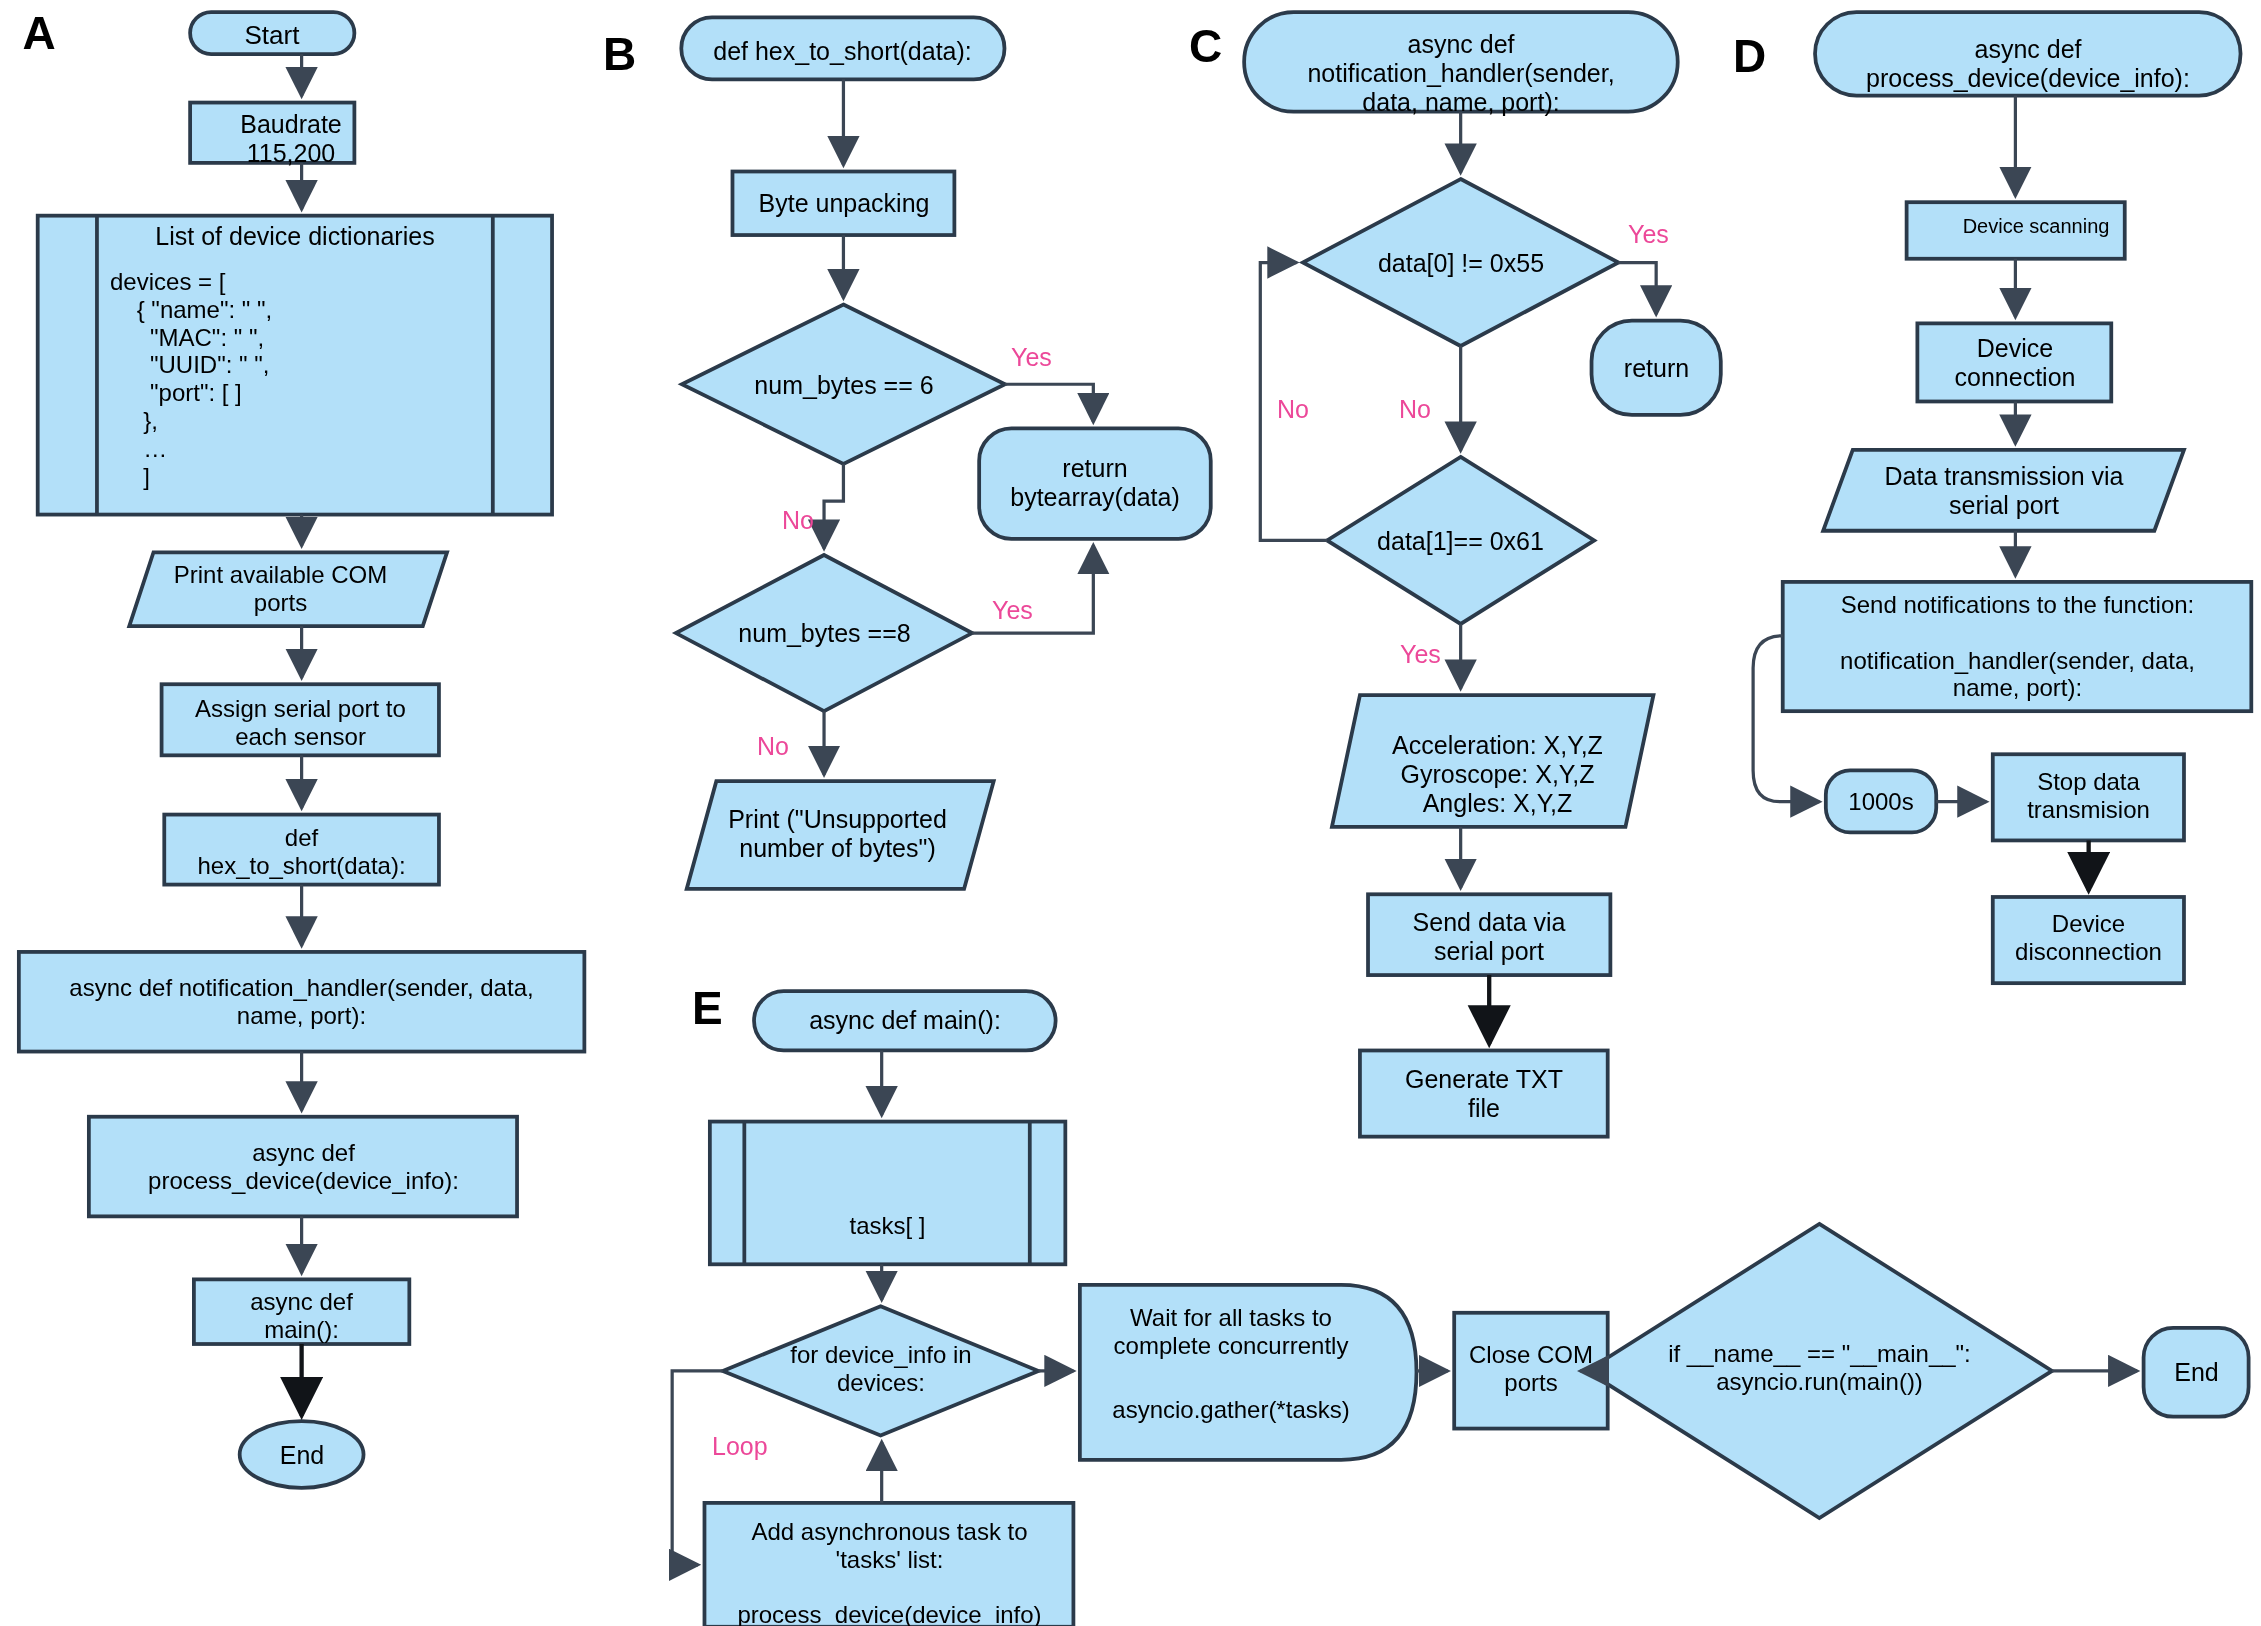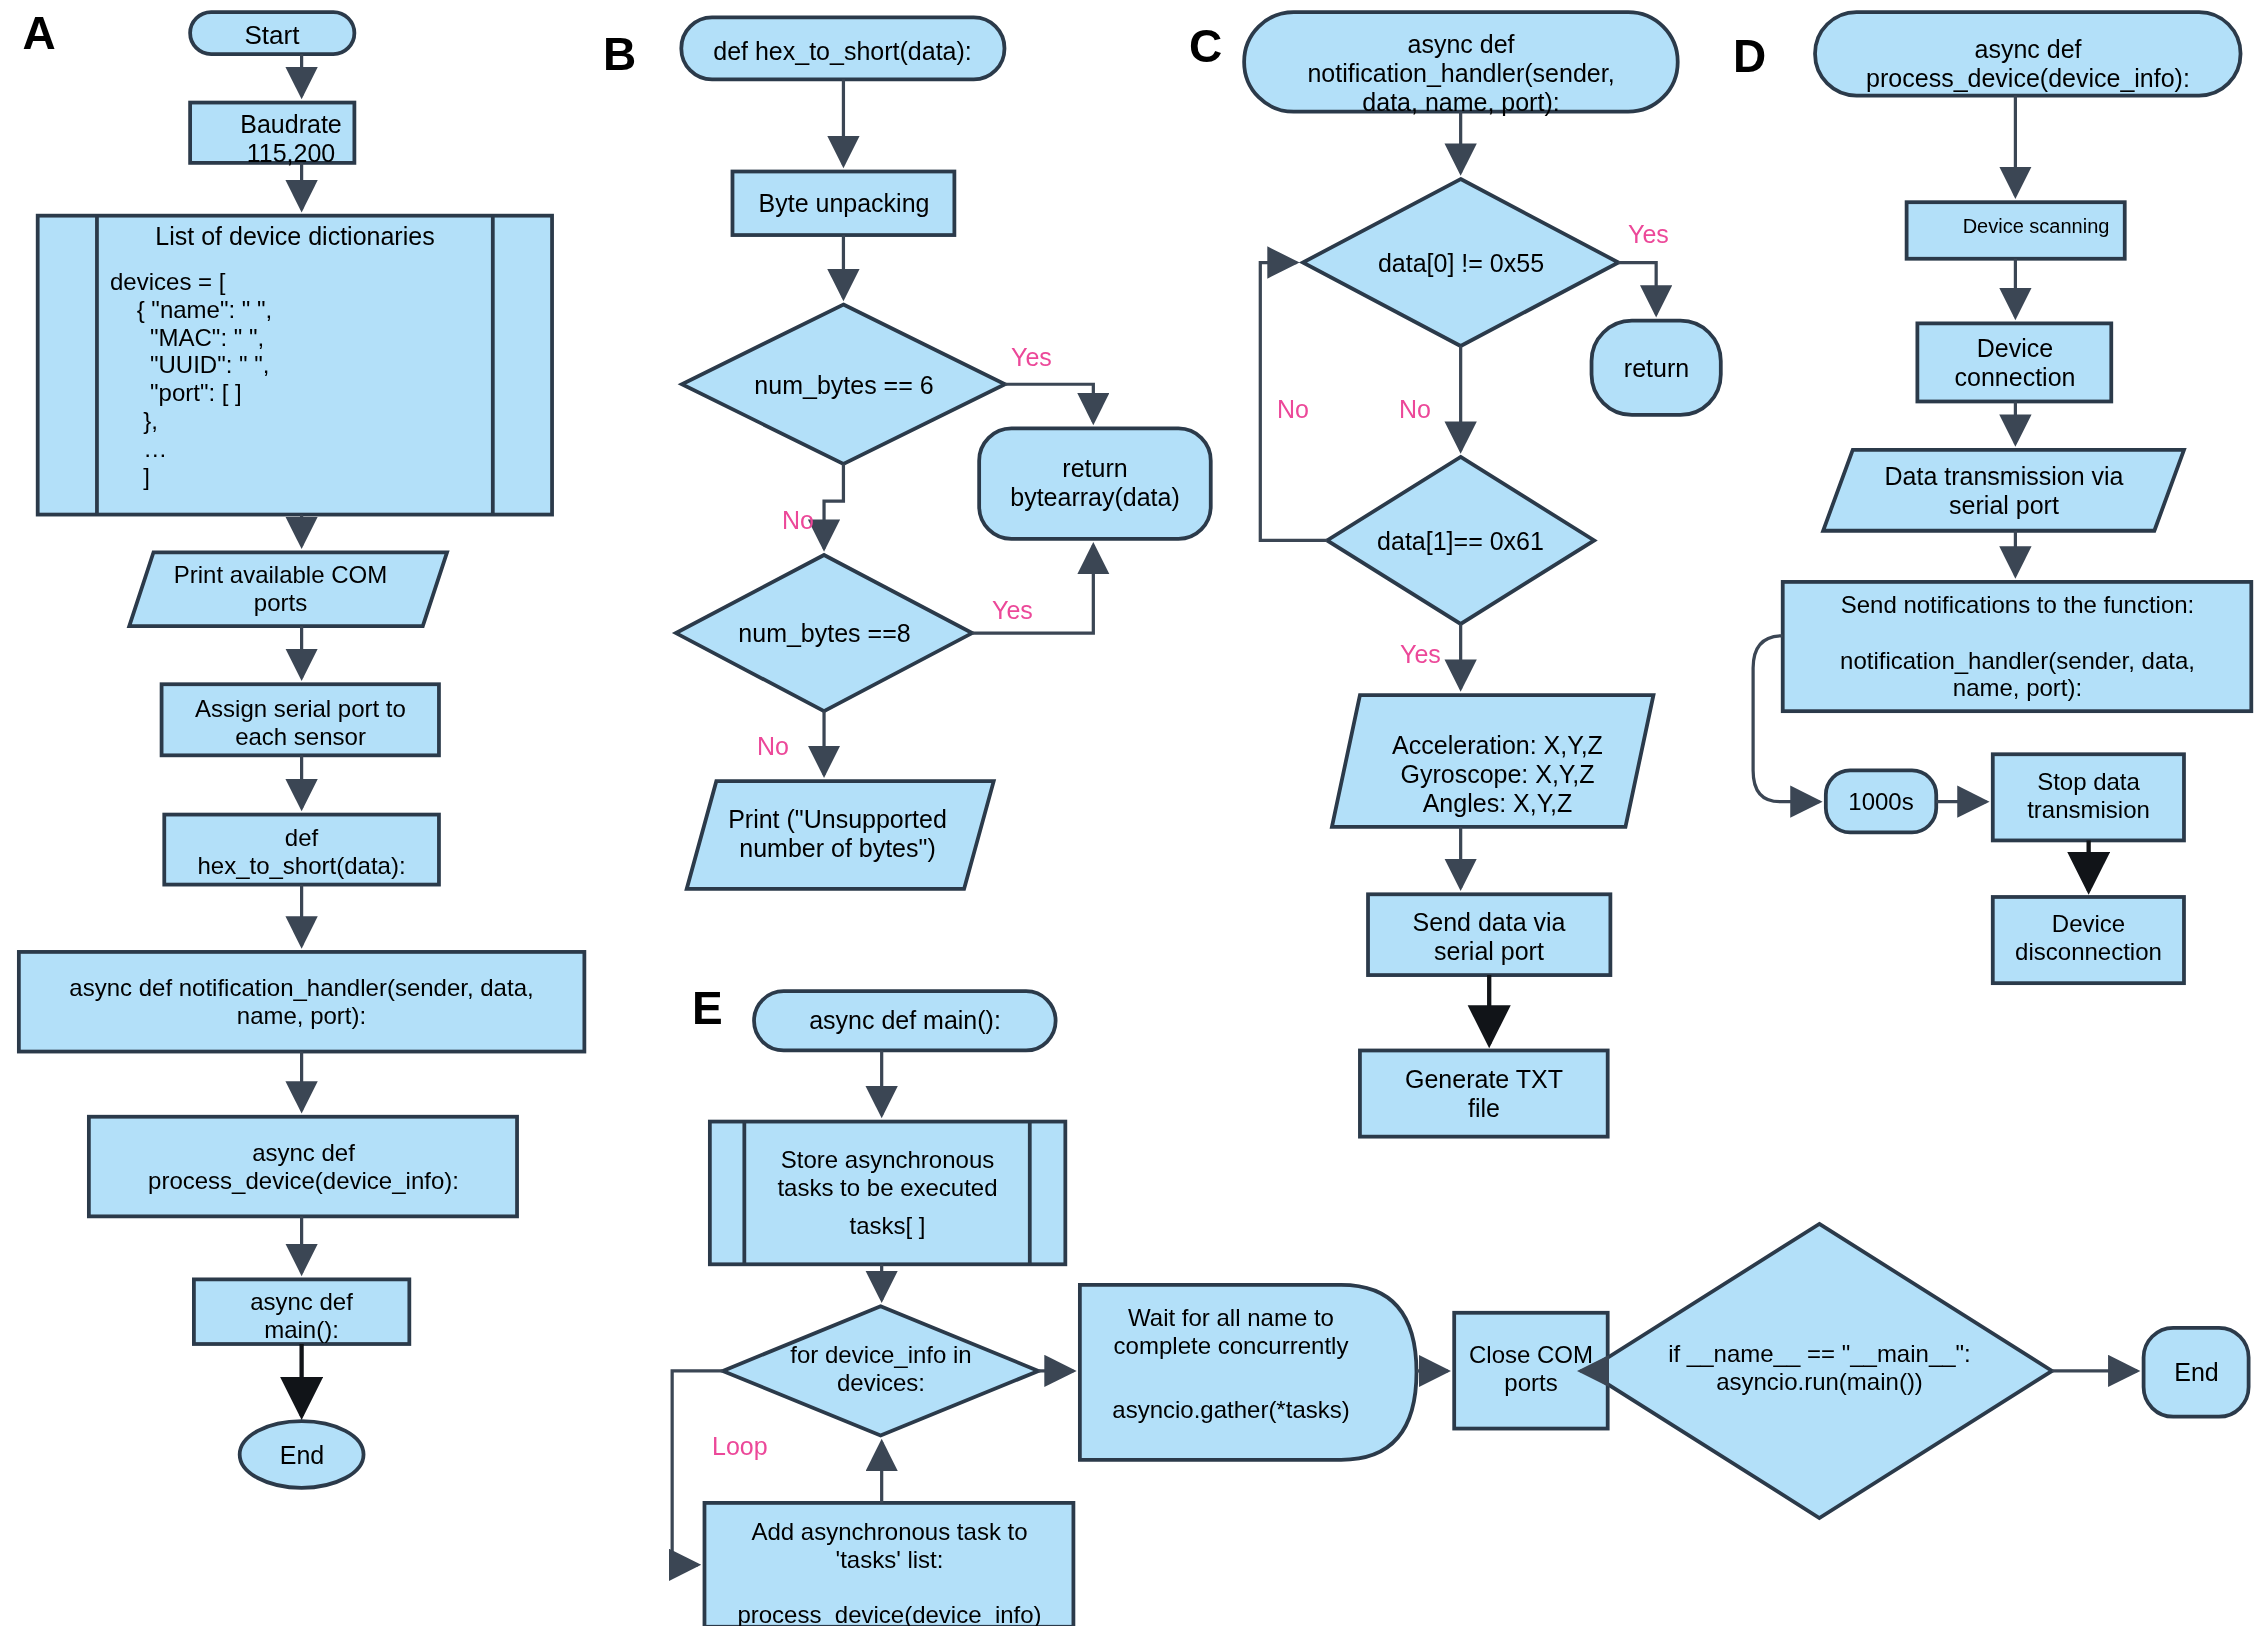--- a/index.html
+++ b/index.html
@@ -197,30 +197,28 @@
 
 notification_handler(sender, data,
 name, port):</div>
 <div class="lbl" style="left:1826px;top:788px;width:110px;font-size:24px;">1000s</div>
 <div class="lbl" style="left:1993px;top:768px;width:191px;font-size:24px;">Stop data
 transmision</div>
 <div class="lbl" style="left:1993px;top:910px;width:191px;font-size:24px;">Device
 disconnection</div>
 
 <div class="lbl" style="left:754px;top:1006px;width:302px;font-size:25px;">async def main():</div>
-<div class="lbl" style="left:750px;top:1146px;width:275px;font-size:24px;">Store asynchronous
-tasks to be executed</div>
 <div class="lbl" style="left:750px;top:1212px;width:275px;font-size:24px;">tasks[ ]</div>
 <div class="lbl" style="left:757px;top:1341px;width:248px;font-size:24px;">for device_info in
 devices:</div>
 <div class="lbl" style="left:705px;top:1518px;width:369px;font-size:24px;">Add asynchronous task to
 'tasks' list:
 
 process_device(device_info)</div>
-<div class="lbl" style="left:1080px;top:1304px;width:302px;font-size:24px;">Wait for all name to
+<div class="lbl" style="left:1080px;top:1304px;width:302px;font-size:24px;">Wait for all tasks to
 complete concurrently</div>
 <div class="lbl" style="left:1080px;top:1396px;width:302px;font-size:24px;">asyncio.gather(*tasks)</div>
 <div class="lbl" style="left:1454px;top:1341px;width:154px;font-size:24px;">Close COM
 ports</div>
 <div class="lbl" style="left:1658px;top:1340px;width:323px;font-size:24px;">if __name__ == "__main__":
 asyncio.run(main())</div>
 <div class="lbl" style="left:2144px;top:1358px;width:105px;font-size:25px;">End</div>
 
 <div class="edge-lbl" style="left:712px;top:1434px;">Loop</div>
 

